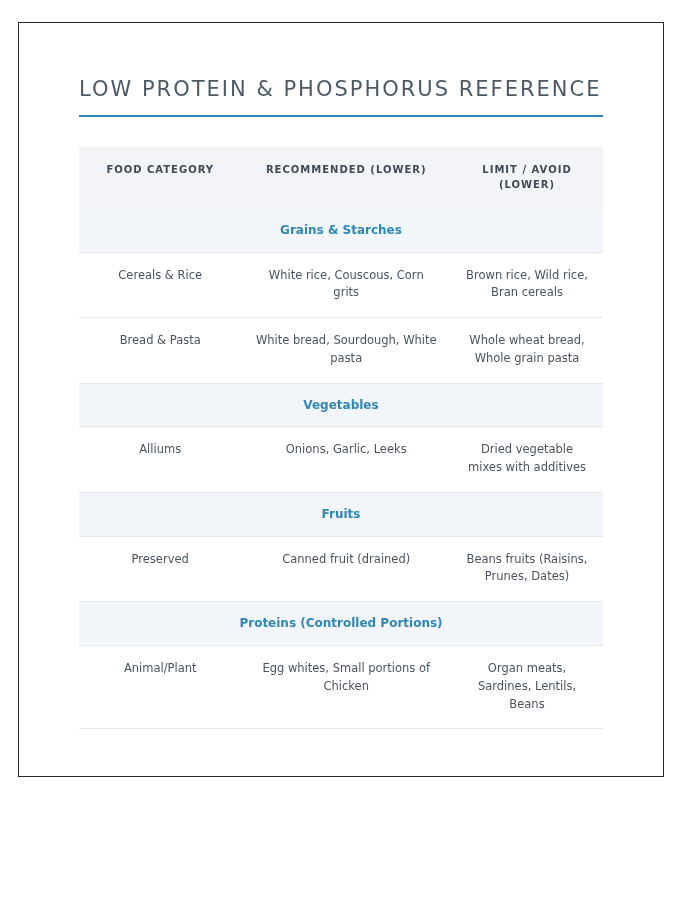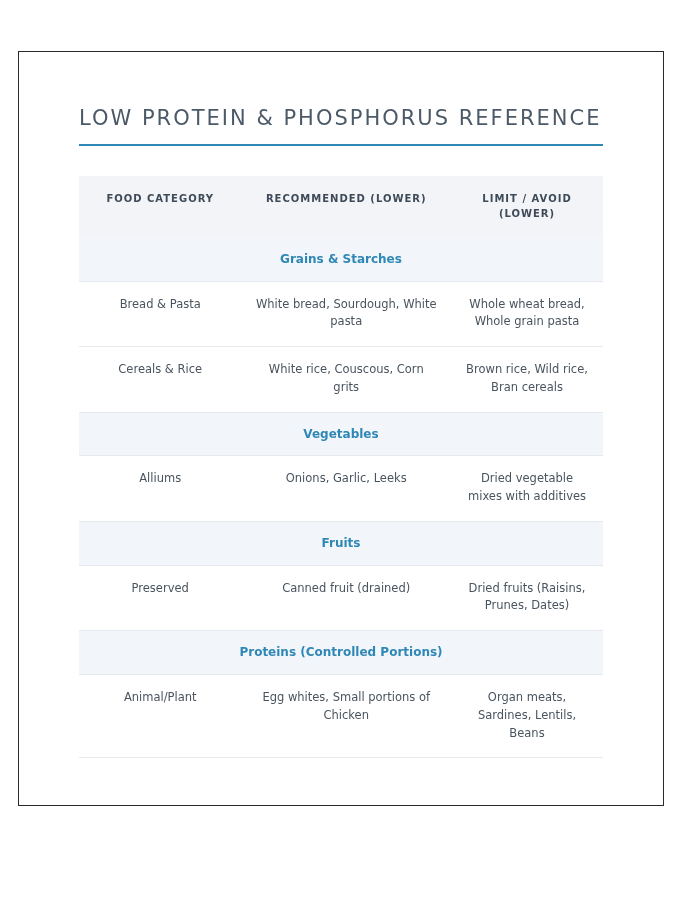--- a/index.html
+++ b/index.html
@@ -15,21 +15,20 @@
     color: #3b4450;
   }
 
   .page {
     position: absolute;
     left: 0;
     top: 0;
     width: 700px;
     height: 764px;
     background: #ffffff;
-    margin-top: 29px;
   }
 
   
   .doc-frame {
     position: absolute;
     left: 18px;
     top: 22px;
     width: 646px;
     height: 755px;
     border: 1px solid #2a2a2a;
@@ -126,46 +125,46 @@
             <th>RECOMMENDED (LOWER)</th>
             <th>LIMIT / AVOID (LOWER)</th>
           </tr>
         </thead>
         <tbody>
 
           <tr class="section">
             <td colspan="3">Grains &amp; Starches</td>
           </tr>
           <tr>
+            <td class="cat">Cereals &amp; Rice</td>
+            <td>White rice, Couscous, Corn grits</td>
+            <td>Brown rice, Wild rice, Bran cereals</td>
+          </tr>
+          <tr>
             <td class="cat">Bread &amp; Pasta</td>
             <td>White bread, Sourdough, White pasta</td>
             <td>Whole wheat bread, Whole grain pasta</td>
-          </tr>
-          <tr>
-            <td class="cat">Cereals &amp; Rice</td>
-            <td>White rice, Couscous, Corn grits</td>
-            <td>Brown rice, Wild rice, Bran cereals</td>
           </tr>
 
           <tr class="section">
             <td colspan="3">Vegetables</td>
           </tr>
           <tr>
             <td class="cat">Alliums</td>
             <td>Onions, Garlic, Leeks</td>
             <td>Dried vegetable mixes with additives</td>
           </tr>
 
           <tr class="section">
             <td colspan="3">Fruits</td>
           </tr>
           <tr>
             <td class="cat">Preserved</td>
             <td>Canned fruit (drained)</td>
-            <td>Dried fruits (Raisins, Prunes, Dates)</td>
+            <td>Beans fruits (Raisins, Prunes, Dates)</td>
           </tr>
 
           <tr class="section">
             <td colspan="3">Proteins (Controlled Portions)</td>
           </tr>
           <tr>
             <td class="cat">Animal/Plant</td>
             <td>Egg whites, Small portions of Chicken</td>
             <td>Organ meats, Sardines, Lentils, Beans</td>
           </tr>

